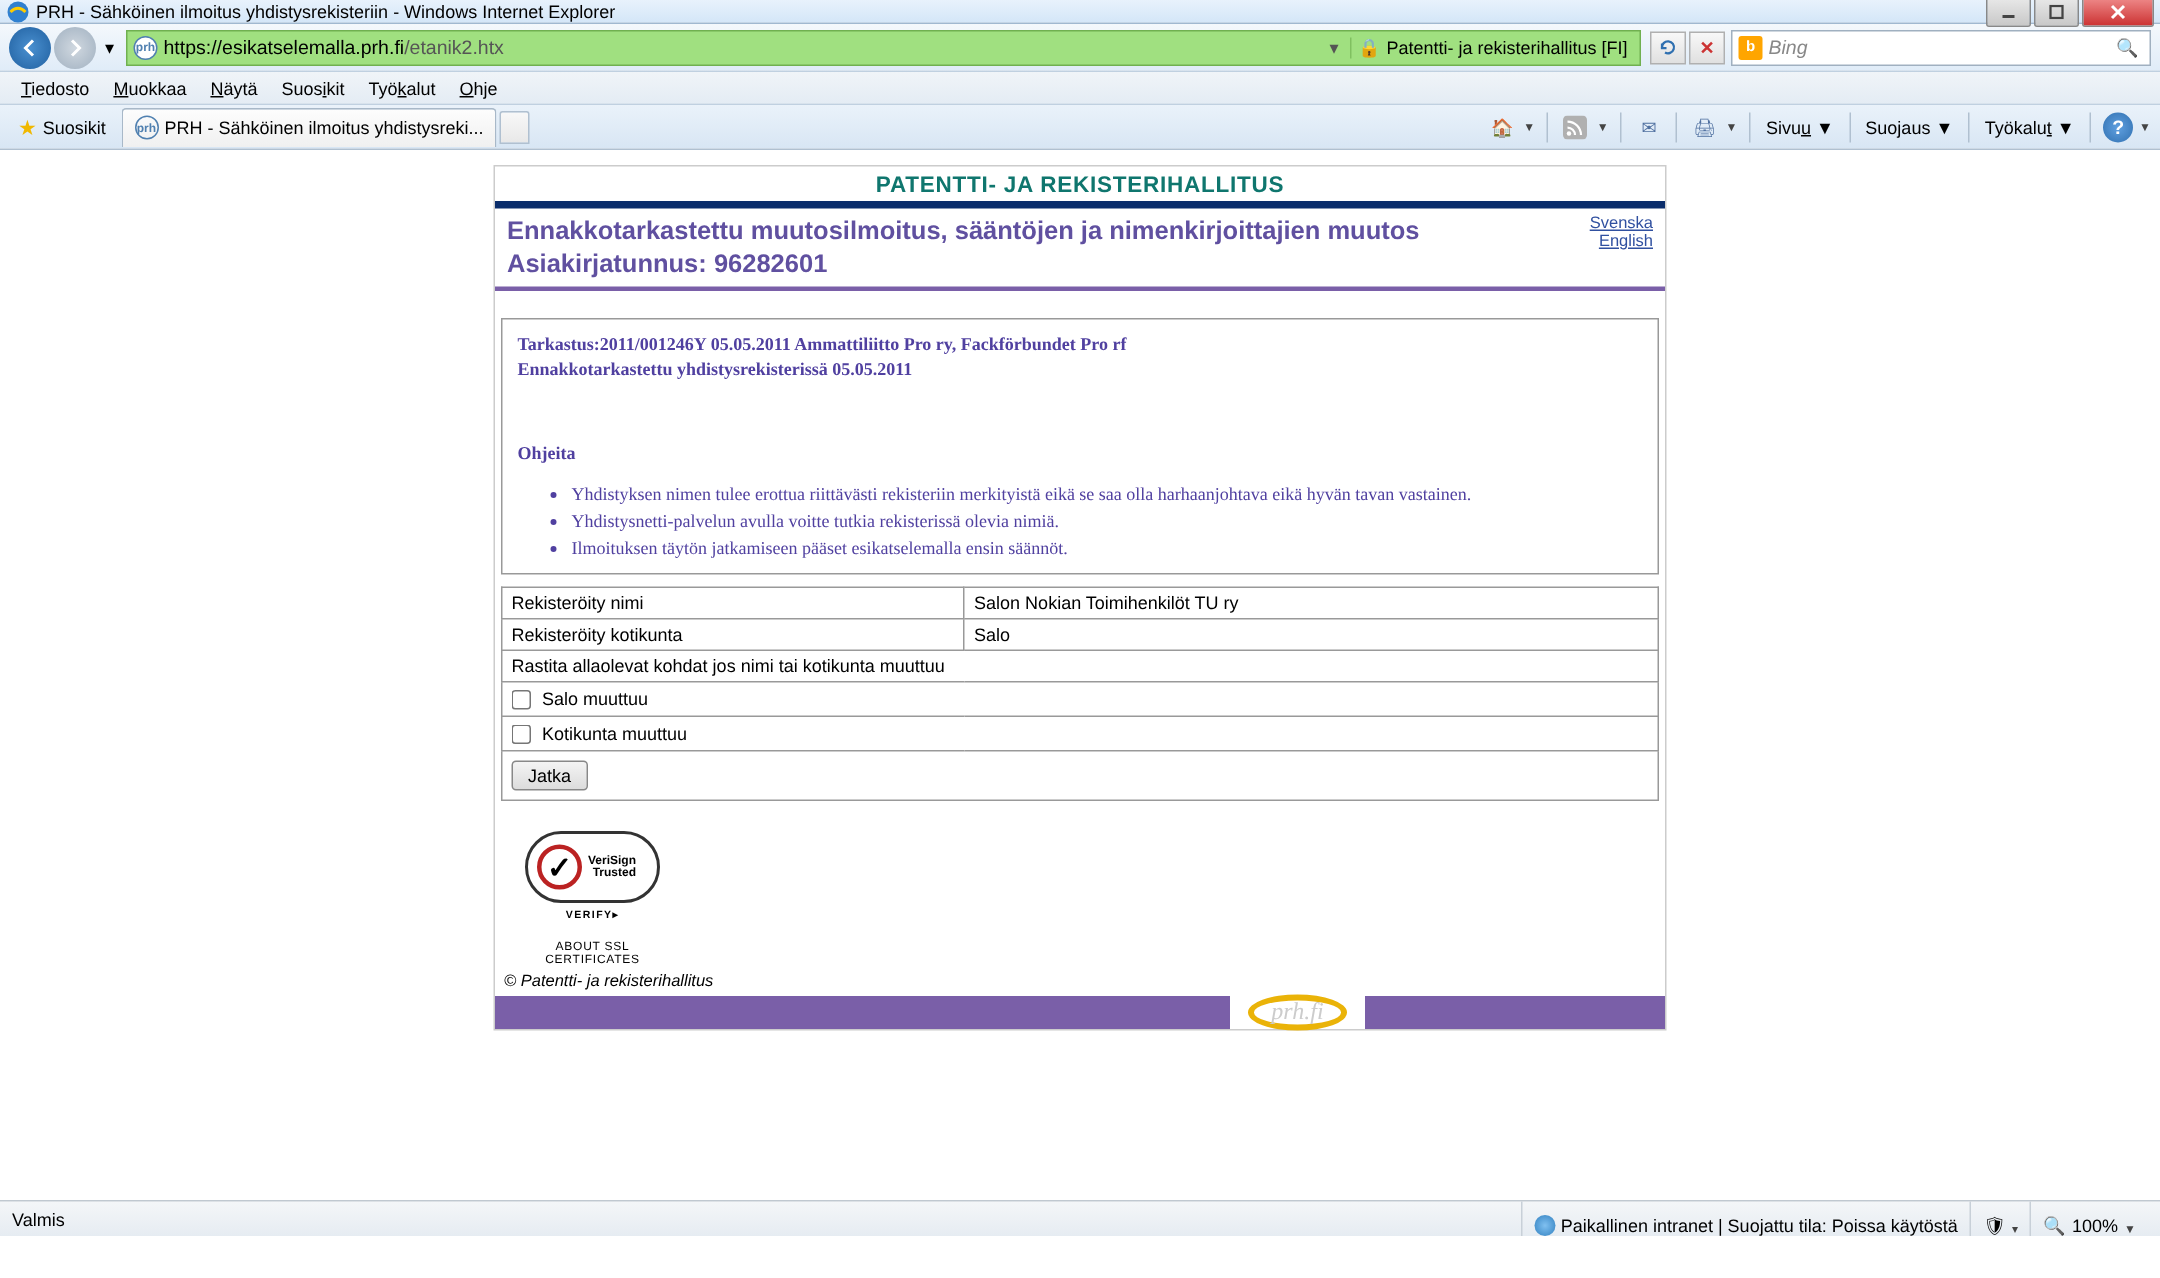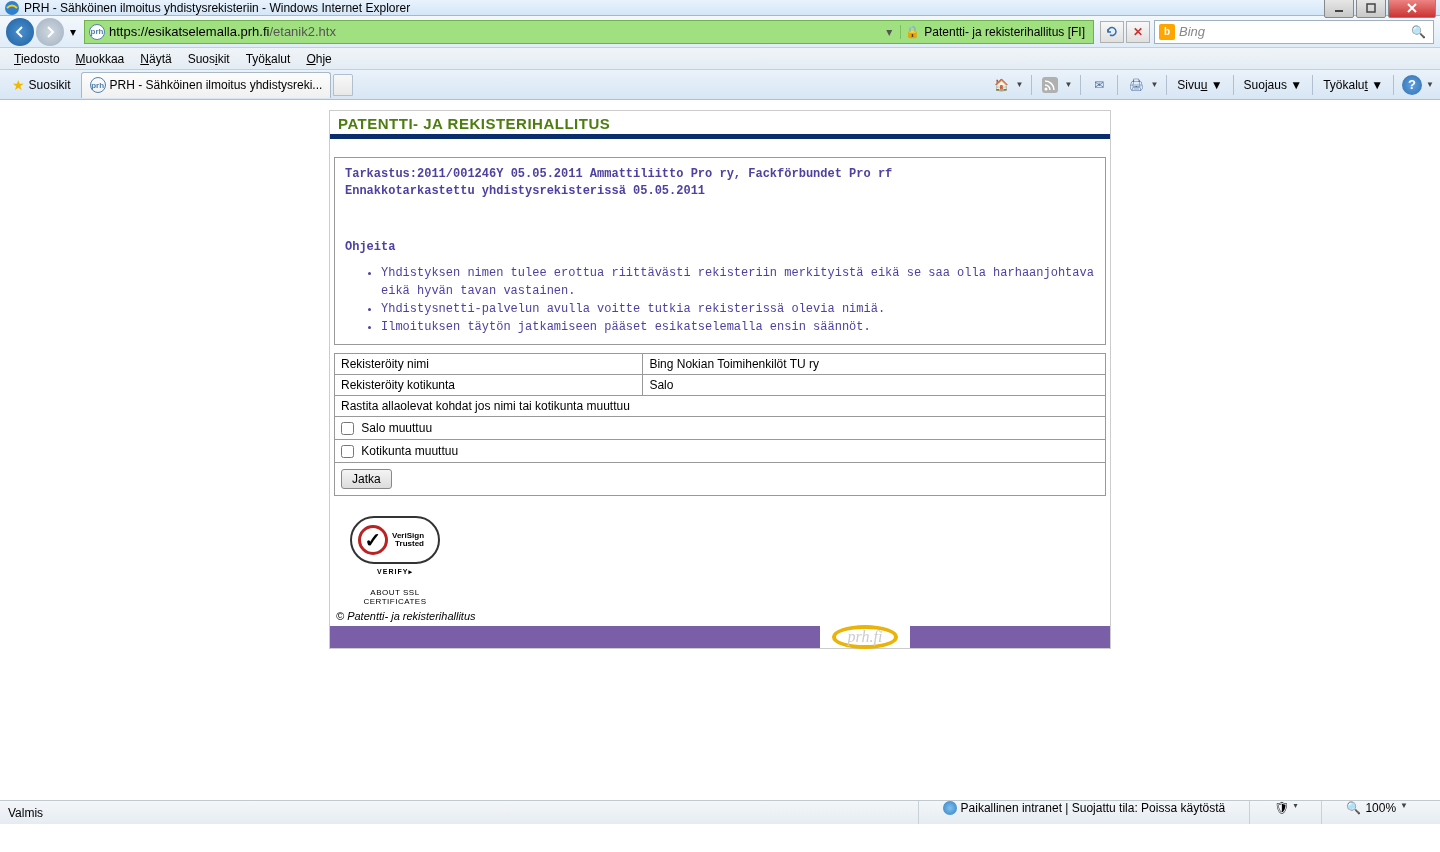--- a/index.html
+++ b/index.html
@@ -53,29 +53,29 @@
     .toolbar-icon { width: 20px; height: 20px; display: flex; align-items: center; justify-content: center; color: #5070a0; }
     .toolbar-dd { font-size: 8px; color: #444; }
     .toolbar-sep { width: 1px; height: 20px; background: #b0c0d0; margin: 0 4px; }
     .toolbar-text-btn { font-size: 12px; padding: 0 2px; }
     .help-icon { width: 20px; height: 20px; border-radius: 50%; background: radial-gradient(#60a0e0,#3070b0); color: #fff; display: flex; align-items: center; justify-content: center; font-weight: bold; font-size: 13px; }
     
     
     .content-area { height: 700px; overflow-y: scroll; background: #fff; display: flex; justify-content: center; padding-top: 10px; }
     .page { width: 782px; }
     .page-box { border: 1px solid #ccc; }
-    .prh-header { text-align: left; padding: 4px 8px 2px; font-family: Arial; font-size: 15px; font-weight: bold; color: #4d7c0f; letter-spacing: 0.5px; }
+    .prh-header { text-align: center; padding: 4px 8px 2px; font-family: Arial; font-size: 15px; font-weight: bold; color: #0f766e; letter-spacing: 0.5px; }
     .blue-bar { height: 5px; background: #0a2d6b; }
     .title-section { display: flex; padding: 4px 8px; border-bottom: 3px solid #7a5fa8; }
     .title-left { flex: 1; }
     .page-title { font-size: 17px; font-weight: bold; color: #6050a0; font-family: Arial; line-height: 1.3; }
     .lang-links { text-align: right; font-size: 11px; }
     .lang-links a { color: #3050a0; text-decoration: underline; display: block; }
     
-    .info-box { margin: 18px 4px 8px; border: 1px solid #999; padding: 8px 10px; font-family: Liberation Mono, monospace; font-size: 12px; color: #5040a0; }
+    .info-box { margin: 18px 4px 8px; border: 1px solid #999; padding: 8px 10px; font-family: Liberation Serif, serif; font-size: 12px; color: #5040a0; }
     .info-header { font-weight: bold; line-height: 1.4; }
     .info-subheader { font-weight: bold; margin-top: 40px; margin-bottom: 10px; }
     .info-list { margin-left: 36px; line-height: 1.5; }
     
     .form-table { width: calc(100% - 8px); margin: 6px 4px 0; border-collapse: collapse; font-family: Arial; font-size: 12px; }
     .form-table td { border: 1px solid #999; padding: 3px 6px; }
     .form-table .label-cell { width: 40%; }
     .span-row td { }
     .checkbox-row td { padding: 4px 6px; }
     .checkbox-row input { vertical-align: middle; margin-right: 4px; }
@@ -100,21 +100,21 @@
     
     
     .content-area::-webkit-scrollbar { width: 18px; }
     .content-area::-webkit-scrollbar-track { background: #f0f0f0; border-left: 1px solid #d0d0d0; }
     .content-area::-webkit-scrollbar-thumb { background: linear-gradient(90deg,#e0e8f0,#c0d0e0); border: 1px solid #a0b0c0; border-radius: 2px; }
     .content-area::-webkit-scrollbar-button { height: 18px; background: linear-gradient(#f0f4f8,#d8e0e8); border: 1px solid #b0c0d0; }
     
     
     .statusbar { height: 24px; background: linear-gradient(#f4f6f8,#e6ecf2); border-top: 1px solid #c0c8d0; display: flex; align-items: center; padding: 0 8px; font-size: 12px; }
     .status-left { flex: 1; }
-    .status-section { display: flex; align-items: flex-start; gap: 4px; padding: 0 24px; border-left: 1px solid #c8d0d8; height: 100%; }
+    .status-section { display: flex; align-items: flex-end; gap: 4px; padding: 0 8px; border-left: 1px solid #c8d0d8; height: 100%; }
     .globe-icon { width: 14px; height: 14px; border-radius: 50%; background: radial-gradient(#80c0f0,#3080c0); }
     .zoom-text { font-size: 12px; }
   </style>
 </head>
 <body>
 
 <div class="titlebar">
   <svg class="titlebar-icon" viewBox="0 0 16 16">
       <circle cx="8" cy="8" r="7" fill="#3080d0"></circle>
       <path d="M3 8 Q8 3 13 8" stroke="#fc0" stroke-width="2" fill="none"></path>
@@ -223,37 +223,47 @@
     <div class="help-icon">?</div>
     <span class="toolbar-dd">▼</span>
   </div>
 </div>
 
 <div class="content-area">
   <div class="page">
     <div class="page-box">
       <div class="prh-header">PATENTTI- JA REKISTERIHALLITUS</div>
       <div class="blue-bar"></div>
+      <div class="title-section">
+        <div class="title-left">
+          <div class="page-title">Ennakkotarkastettu muutosilmoitus, sääntöjen ja nimenkirjoittajien muutos</div>
+          <div class="page-title">Asiakirjatunnus: 96282601</div>
+        </div>
+        <div class="lang-links">
+          <a>Svenska</a>
+          <a>English</a>
+        </div>
+      </div>
 
       <div class="info-box">
         <div class="info-header">Tarkastus:2011/001246Y 05.05.2011 Ammattiliitto Pro ry, Fackförbundet Pro rf</div>
         <div class="info-header">Ennakkotarkastettu yhdistysrekisterissä 05.05.2011</div>
         <div class="info-subheader">Ohjeita</div>
         <ul class="info-list">
           <li>Yhdistyksen nimen tulee erottua riittävästi rekisteriin merkityistä eikä se saa olla harhaanjohtava eikä hyvän tavan vastainen.</li>
           <li>Yhdistysnetti-palvelun avulla voitte tutkia rekisterissä olevia nimiä.</li>
           <li>Ilmoituksen täytön jatkamiseen pääset esikatselemalla ensin säännöt.</li>
         </ul>
       </div>
 
       <table class="form-table">
         <tbody>
             <tr>
           <td class="label-cell">Rekisteröity nimi</td>
-          <td>Bing Nokian Toimihenkilöt TU ry</td>
+          <td>Salon Nokian Toimihenkilöt TU ry</td>
         </tr>
         <tr>
           <td class="label-cell">Rekisteröity kotikunta</td>
           <td>Salo</td>
         </tr>
         <tr class="span-row">
           <td colspan="2">Rastita allaolevat kohdat jos nimi tai kotikunta muuttuu</td>
         </tr>
         <tr class="checkbox-row">
         <td colspan="2">

